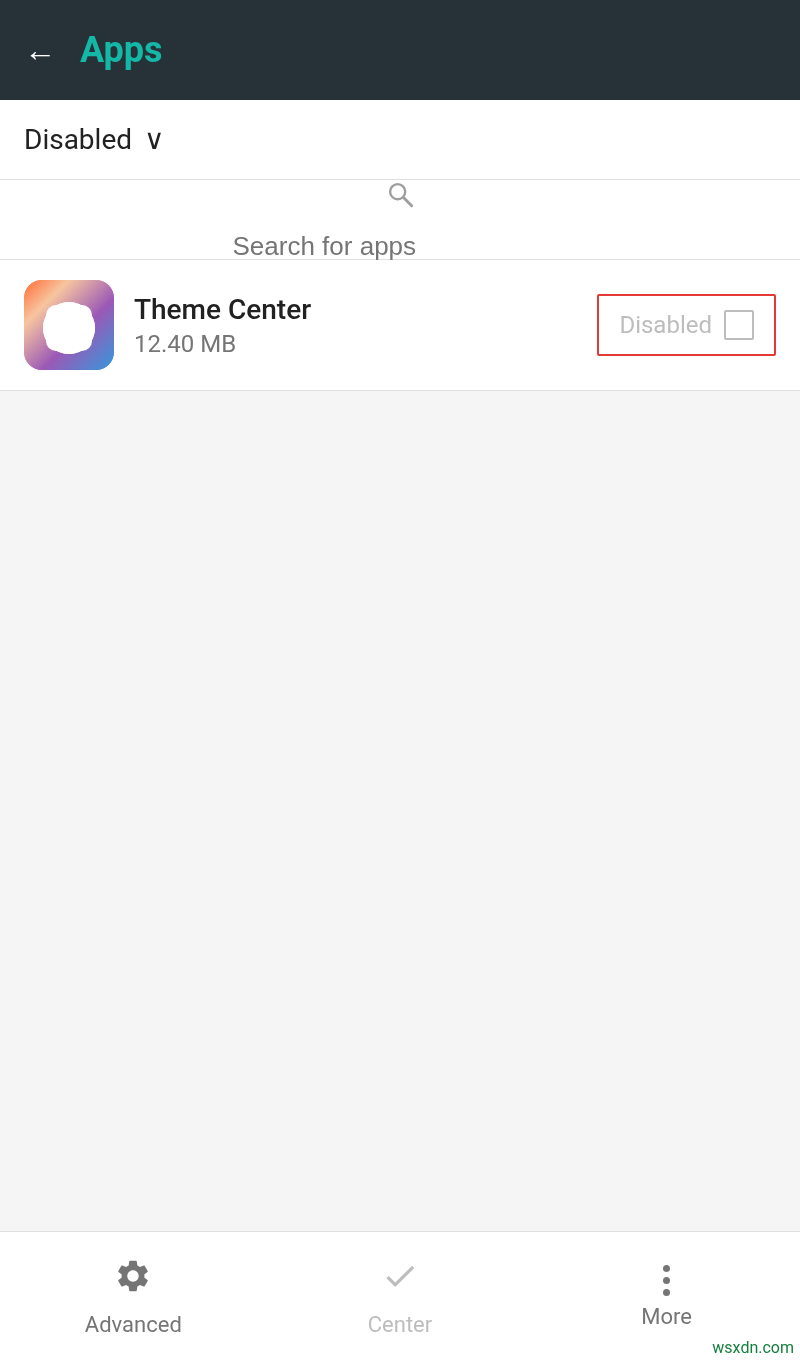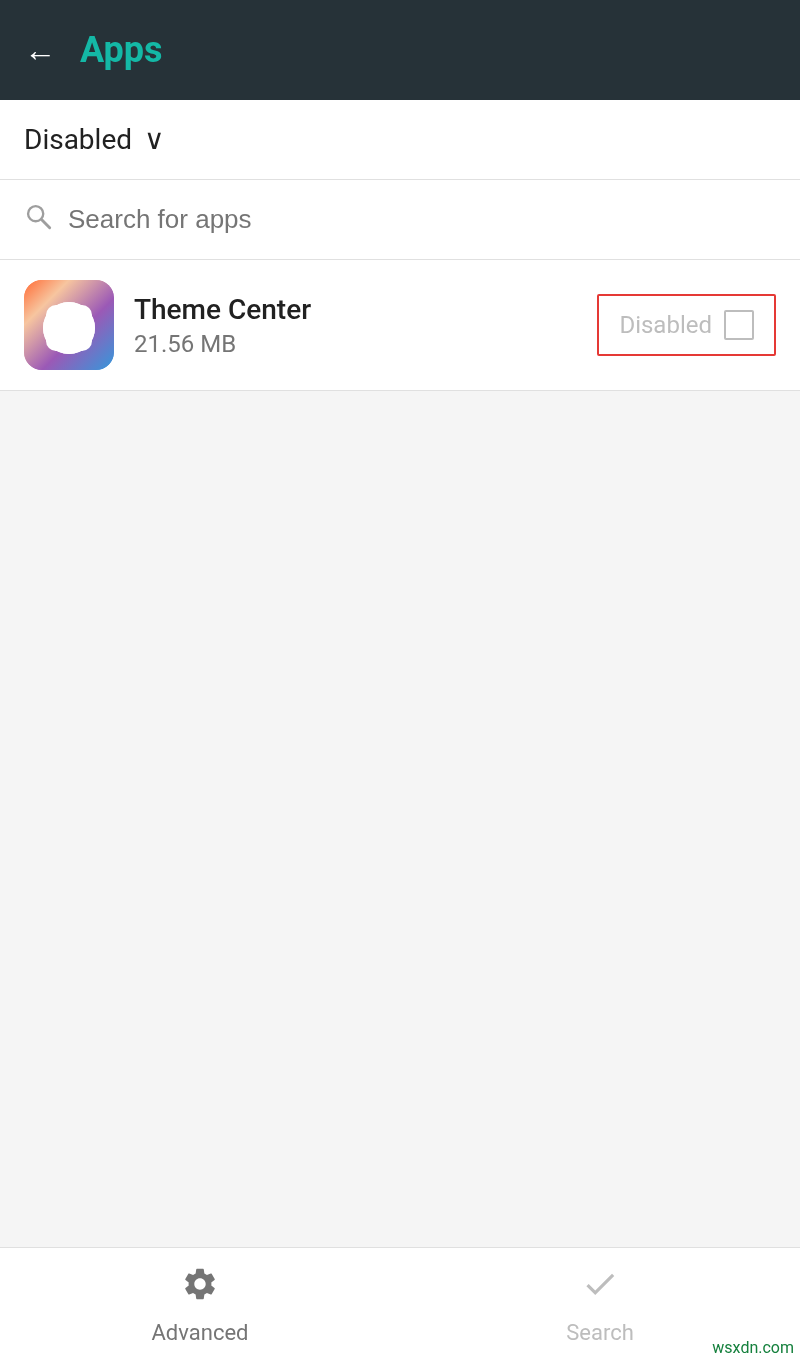--- a/index.html
+++ b/index.html
@@ -69,20 +69,21 @@
 
     
     .search-row {
       background: white;
       height: 80px;
       display: flex;
       align-items: center;
       padding: 0 24px;
       gap: 16px;
       border-bottom: 1px solid #e0e0e0;
+      flex-direction: column;
     }
 
     .search-icon {
       font-size: 28px;
       color: #9e9e9e;
     }
 
     .search-input {
       font-size: 26px;
       color: #9e9e9e;
@@ -158,21 +159,21 @@
       background: white;
       border-radius: 2px;
     }
 
     
     .bottom-bar {
       position: absolute;
       bottom: 0;
       left: 0;
       right: 0;
-      height: 114px;
+      height: 130px;
       background: white;
       border-top: 1px solid #e0e0e0;
       display: flex;
       align-items: center;
       justify-content: space-around;
     }
 
     .bottom-action {
       display: flex;
       flex-direction: column;
@@ -281,21 +282,21 @@
         <rect width="90" height="90" rx="18" ry="18" fill="url(#iconGrad)"></rect>
         <circle cx="45" cy="48" r="26" fill="white"></circle>
         <circle cx="45" cy="48" r="26" fill="white" clip-path="url(#roundedRect)"></circle>
 
         <rect x="22" y="25" width="46" height="46" rx="10" ry="10" fill="white"></rect>
       </svg>
     </div>
 
     <div class="app-info">
       <div class="app-name">Theme Center</div>
-      <div class="app-size">21.56 MB</div>
+      <div class="app-size">12.40 MB</div>
     </div>
 
     <div class="app-status-box">
       <span class="app-status-label">Disabled</span>
       <div class="app-checkbox"></div>
     </div>
   </div>
 </div>
 
 <div class="bottom-bar">
@@ -320,18 +321,28 @@
     </span>
     <span class="bottom-action-label">Advanced</span>
   </div>
 
   <div class="bottom-action">
     <span class="bottom-action-icon disabled-icon">
       <svg class="check-icon-svg" viewBox="0 0 24 24" xmlns="http://www.w3.org/2000/svg">
         <path d="M9 16.17L4.83 12l-1.42 1.41L9 19 21 7l-1.41-1.41z"></path>
       </svg>
     </span>
-    <span class="bottom-action-label disabled-label">Search</span>
-  </div>
-
+    <span class="bottom-action-label disabled-label">Center</span>
+  </div>
+
+  <div class="bottom-action">
+    <span class="bottom-action-icon">
+      <div class="dots-container">
+        <div class="dot"></div>
+        <div class="dot"></div>
+        <div class="dot"></div>
+      </div>
+    </span>
+    <span class="bottom-action-label">More</span>
+  </div>
 </div>
 
 <div class="watermark">wsxdn.com</div>
 
 </body></html>

